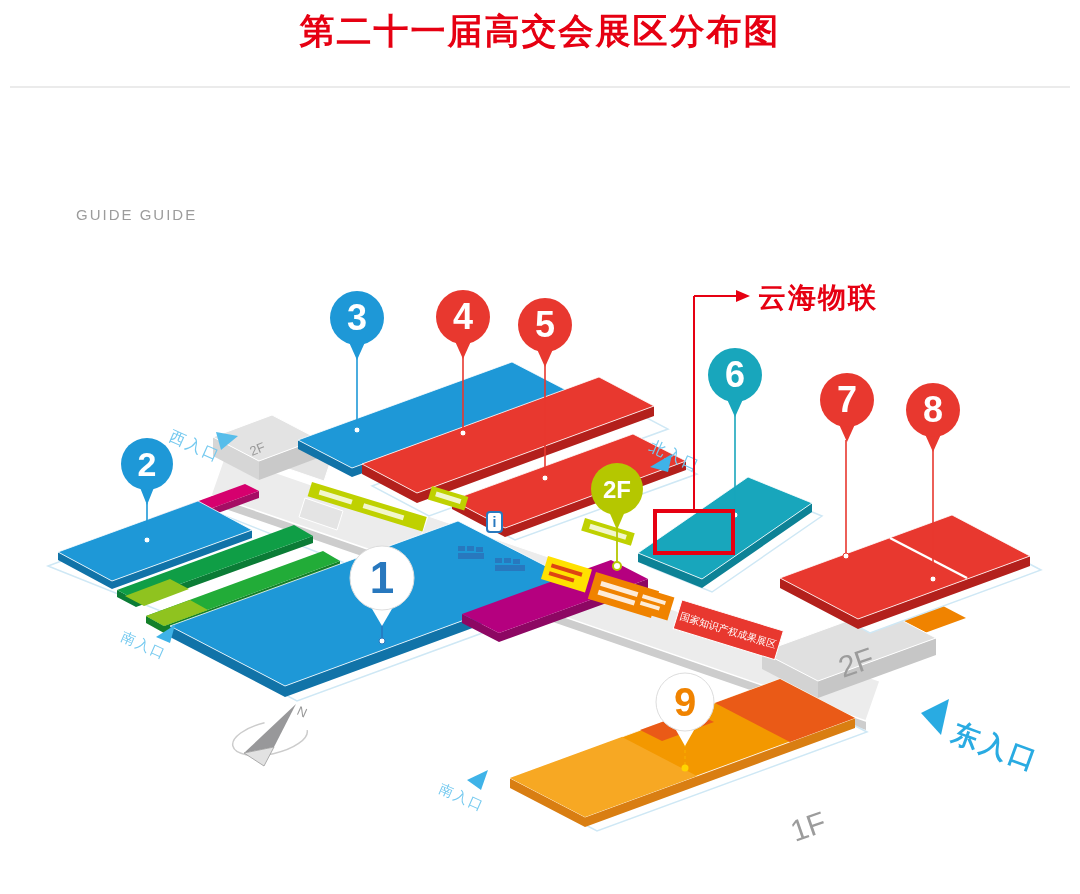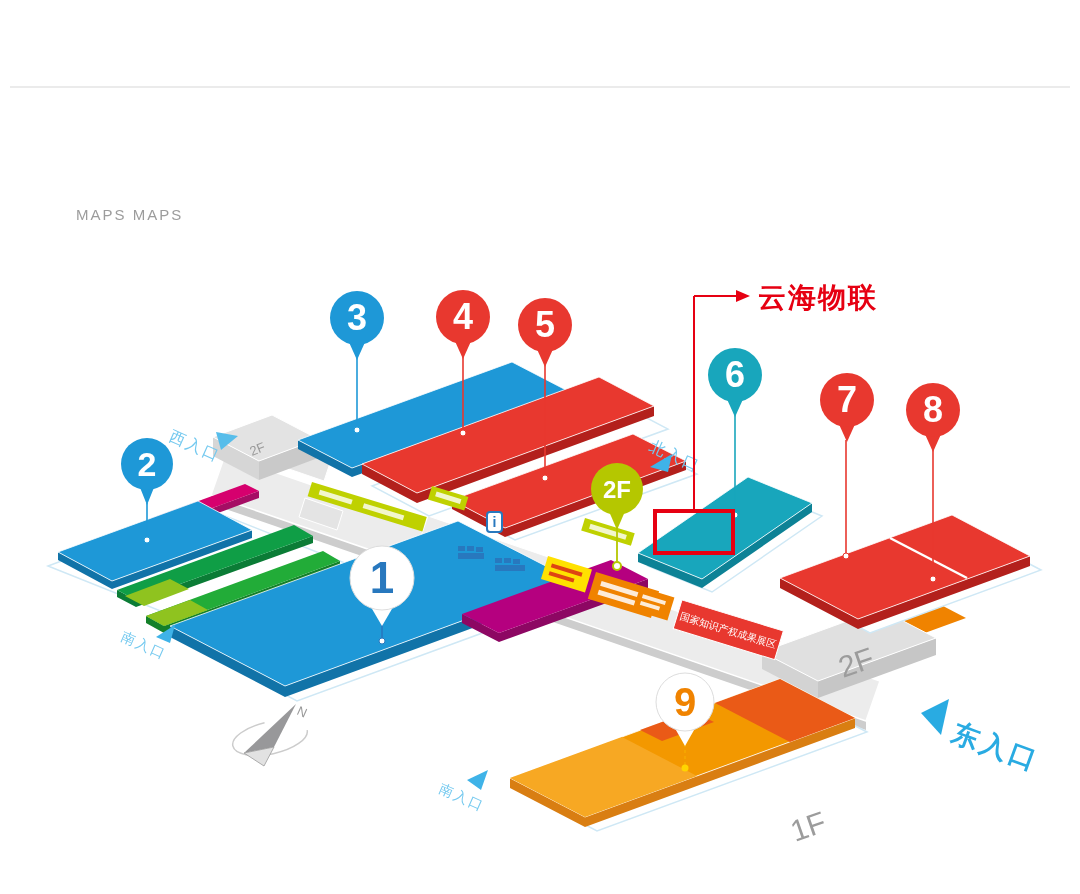--- a/index.html
+++ b/index.html
@@ -13,24 +13,25 @@
   .guide-en{font-size:15px;color:#9c9c9c;letter-spacing:2px;margin-top:4px;}
   svg{position:absolute;left:0;top:0;}
   svg text{font-family:"Liberation Sans",sans-serif;}
   .serif{font-family:"DejaVu Serif","Liberation Serif",serif;}
 </style>
 </head>
 <body>
 
 <div class="canvas">
 
+  <div class="page-title">第二十一届高交会展区分布图</div>
   <div class="divider"></div>
 
   <div class="guide">
-    <div class="guide-en">MAPS MAPS</div>
+    <div class="guide-en">GUIDE GUIDE</div>
   </div>
 
   <svg width="1080" height="894" viewBox="0 0 1080 894">
 
     <g>
       <polygon points="211,495 866,721 866,730 211,504" fill="#cdcdcd"></polygon>
       <polygon points="225,455 880,681 866,721 211,495" fill="#ececec" stroke="#ffffff" stroke-width="1.5"></polygon>
       <polygon points="292,450 330,463 324,481 286,468" fill="#e4e4e4" stroke="#ffffff"></polygon>
       <polygon points="305,498 343,511 337,530 299,517" fill="#e4e4e4" stroke="#ffffff"></polygon>
       <polygon points="436,543 486,560 479,580 429,563" fill="#e6e6e6" stroke="#ffffff"></polygon>

